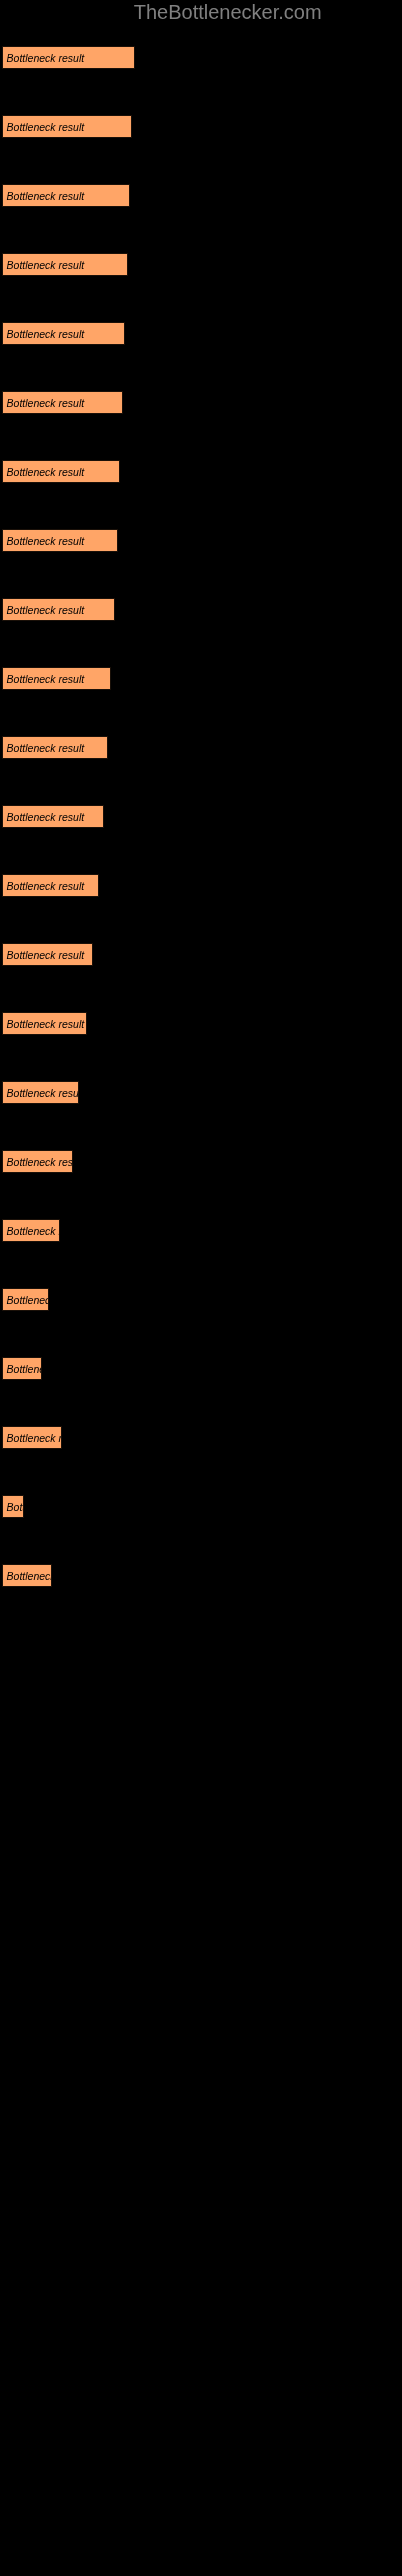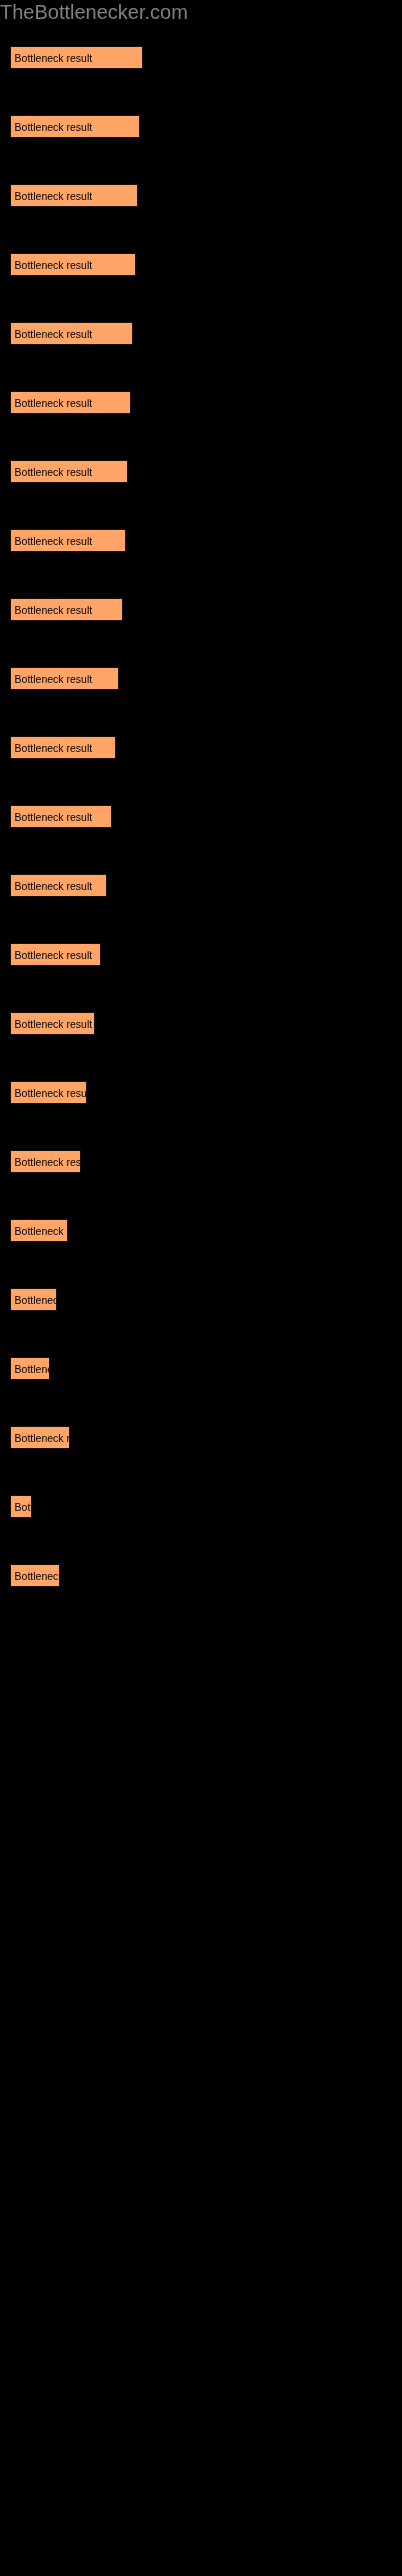--- a/index.html
+++ b/index.html
@@ -13,43 +13,46 @@
     position: relative;
     font-family: "Liberation Sans", sans-serif;
     overflow: hidden;
   }
 
   .watermark {
     position: absolute;
     top: 0px;
     left: 0;
     width: 328px;
+    text-align: right;
     padding-right: 6.4px;
     box-sizing: border-box;
     font-family: "Liberation Sans", sans-serif;
     font-size: 20px;
     color: #808080;
     letter-spacing: 0px;
     line-height: 24px;
     white-space: nowrap;
+    padding-left: 28px;
   }
 
   .chart-area {
     position: absolute;
     top: 0;
     left: 0;
     width: 403px;
     height: 2576px;
   }
 
   .bar-row {
     position: absolute;
-    left: 8px;
+    left: 0;
     width: 325px;
     height: 23px;
+    font-style: italic;
   }
 
   .bar {
     position: absolute;
     left: 2.4px;
     top: 0;
     height: 23px;
     background: #FFA567;
     border: 0.8px solid #1a1008;
     box-sizing: border-box;

